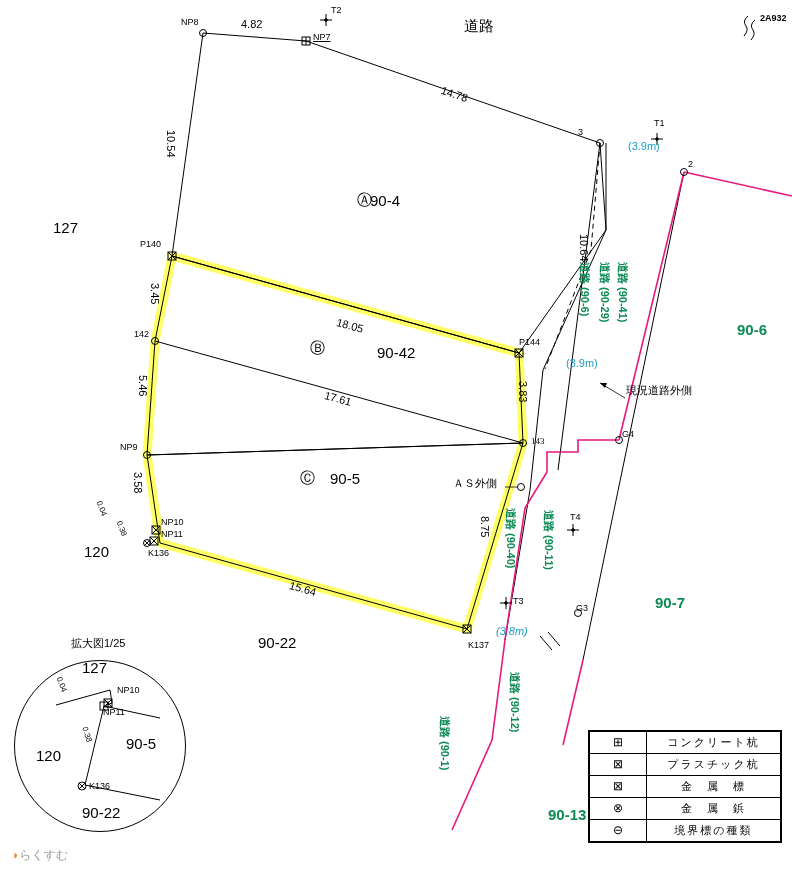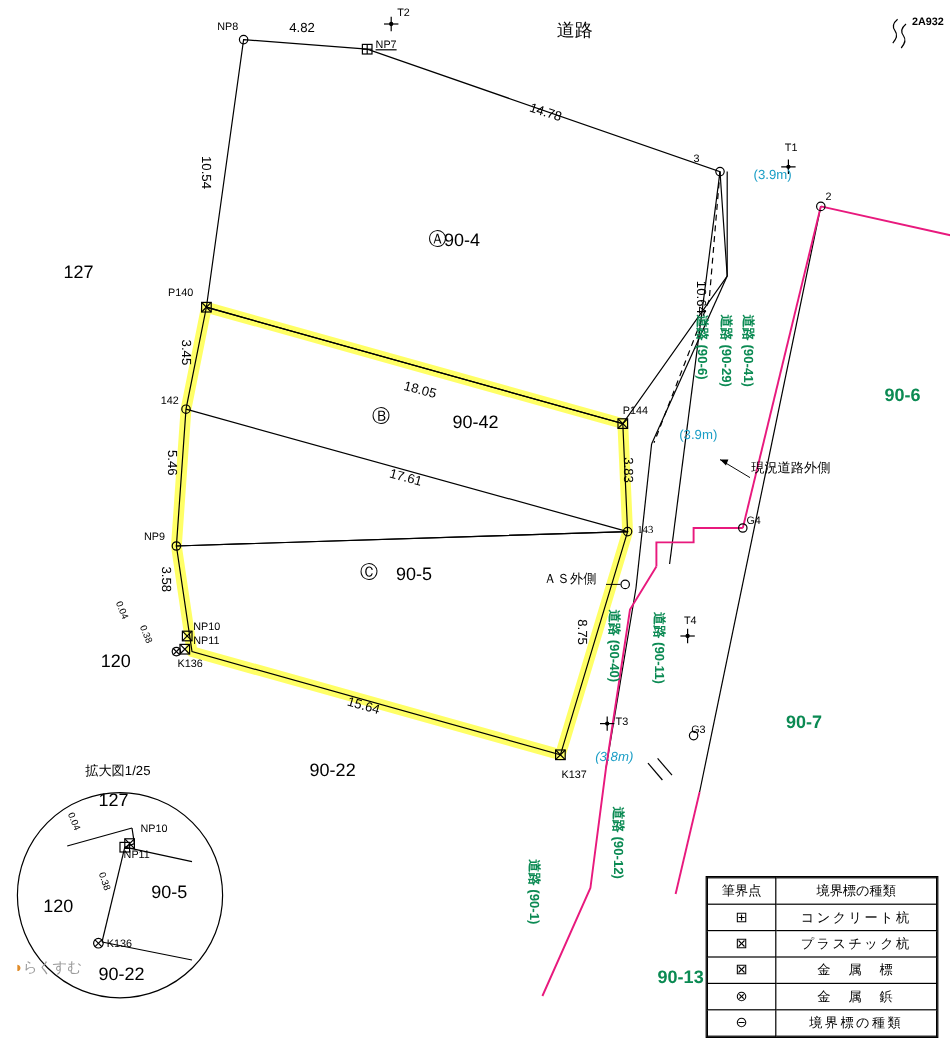--- a/index.html
+++ b/index.html
@@ -59,21 +59,21 @@
     padding: 2px 0 3px;
     font-weight: normal;
     height: 16px;
   }
   .legend th { font-size: 11px; }
   .legend td.sym { width: 56px; font-size: 12px; }
   .legend td.txt { letter-spacing: 2px; font-size: 11px; }
   .watermark {
     position: absolute;
     left: 12px;
-    top: 798px;
+    top: 847px;
     font-size: 12px;
     color: #9a9a9a;
   }
   .watermark .mark { color: #e08c2a; font-size: 12px; }
   .circle-zoom {
     position: absolute;
     left: 14px;
     top: 660px;
     width: 170px;
     height: 170px;
@@ -279,24 +279,20 @@
   <div class="lbl big" style="left:82px; top:805px;">90-22</div>
   <div class="lbl small" style="left:117px; top:686px;">NP10</div>
   <div class="lbl small" style="left:103px; top:708px;">NP11</div>
   <div class="lbl small" style="left:89px; top:782px;">K136</div>
   <div class="lbl tiny rot" style="left:62px; top:676px; transform:rotate(68deg);">0.04</div>
   <div class="lbl tiny rot" style="left:88px; top:726px; transform:rotate(72deg);">0.38</div>
 
   <div class="legend">
     <table>
       <tbody>
-          <tr>
-        <th>筆界点</th>
-        <th>境界標の種類</th>
-      </tr>
       <tr>
         <td class="sym">⊞</td>
         <td class="txt">コンクリート杭</td>
       </tr>
       <tr>
         <td class="sym">⊠</td>
         <td class="txt">プラスチック杭</td>
       </tr>
       <tr>
         <td class="sym">⊠</td>

